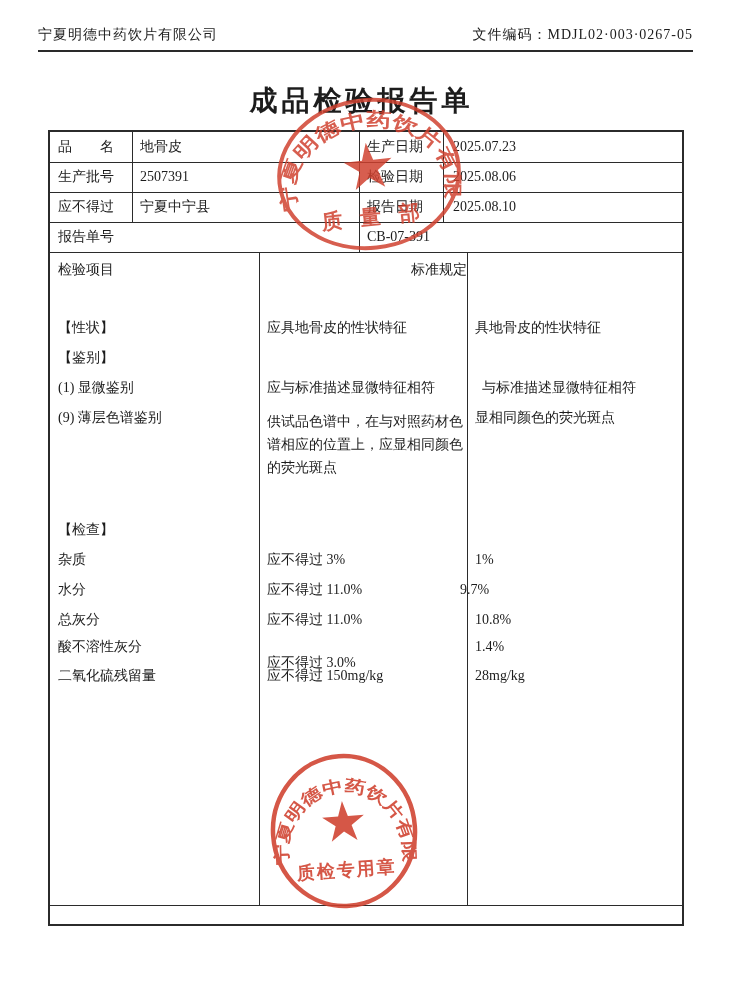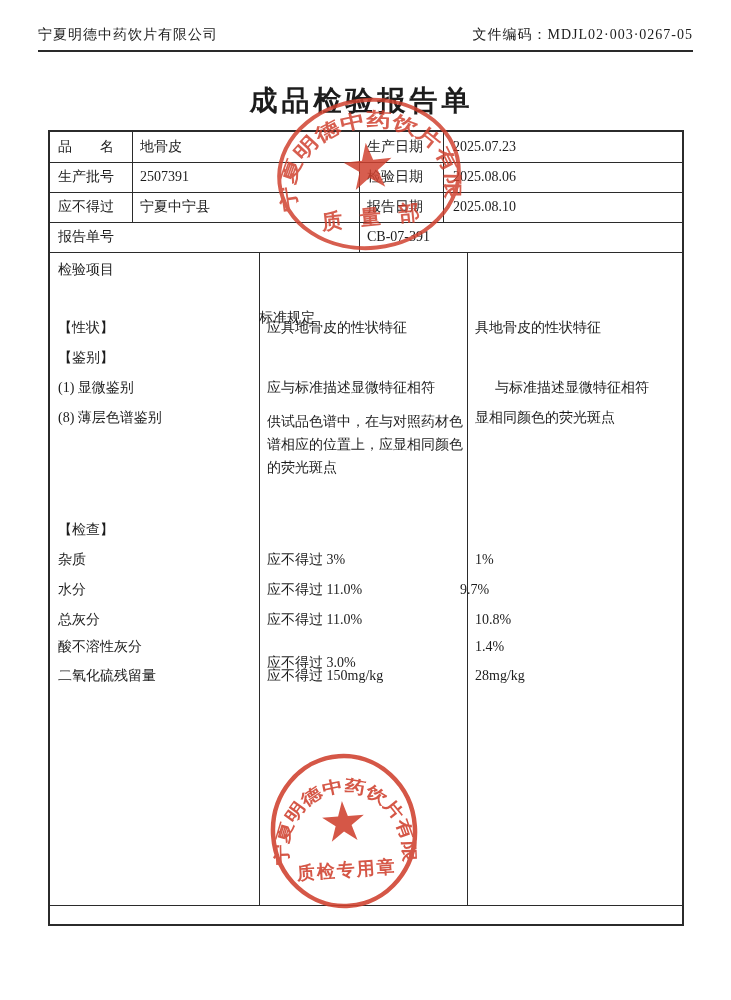--- a/index.html
+++ b/index.html
@@ -23,21 +23,21 @@
   }
   
   .tbl {
     position:absolute; left:48px; top:130px; width:636px; height:796px;
     border:2px solid #2b2b2b; font-size:14px;
   }
   .hline { position:absolute; left:0; right:0; border-top:1px solid #2b2b2b; }
   .vline { position:absolute; border-left:1px solid #2b2b2b; }
   .cell  { position:absolute; white-space:nowrap; line-height:16px; }
   .u     { text-underline-offset:4px; }
-  .ctr   { text-align:left;margin-top:48px; }
+  .ctr   { text-align:right; }
   .wrap  { white-space:normal; line-height:23px; }
   .bold  { font-weight:bold; }
   
   .stamp { position:absolute; pointer-events:none; }
   .stamp text { font-family:"Liberation Sans","DejaVu Sans",sans-serif; }
   
   .signrow { position:absolute; left:0; top:932px; width:731px; height:60px; font-size:15px; }
   .signlabel { position:absolute; top:4px; white-space:nowrap; }
   .sig { position:absolute; }
   .sig path { fill:none; stroke:#1f1f1f; stroke-width:2.4; stroke-linecap:round; stroke-linejoin:round; }
@@ -86,39 +86,39 @@
 
     <div class="cell" style="left:8px;  top:97px">报告单号</div>
     <div class="cell" style="left:317px;top:97px">CB-07-391</div>
 
     <div class="cell u" style="left:8px;   top:130px">检验项目</div>
     <div class="cell u ctr" style="left:209px; top:130px; width:208px">标准规定</div>
 
     <div class="cell" style="left:8px; top:188px">【性状】</div>
     <div class="cell" style="left:8px; top:218px">【鉴别】</div>
     <div class="cell" style="left:8px; top:248px">(1) 显微鉴别</div>
-    <div class="cell" style="left:8px; top:278px">(8) 薄层色谱鉴别</div>
+    <div class="cell" style="left:8px; top:278px">(9) 薄层色谱鉴别</div>
     <div class="cell" style="left:8px; top:390px">【检查】</div>
     <div class="cell" style="left:8px; top:420px">杂质</div>
     <div class="cell" style="left:8px; top:450px">水分</div>
     <div class="cell" style="left:8px; top:480px">总灰分</div>
     <div class="cell" style="left:8px; top:507px">酸不溶性灰分</div>
     <div class="cell" style="left:8px; top:536px">二氧化硫残留量</div>
 
     <div class="cell" style="left:217px; top:188px">应具地骨皮的性状特征</div>
     <div class="cell" style="left:217px; top:248px">应与标准描述显微特征相符</div>
     <div class="cell wrap" style="left:217px; top:278px; width:196px">供试品色谱中，在与对照药材色谱相应的位置上，应显相同颜色的荧光斑点</div>
     <div class="cell" style="left:217px; top:420px">应不得过 3%</div>
     <div class="cell" style="left:217px; top:450px">应不得过 11.0%</div>
     <div class="cell" style="left:217px; top:480px">应不得过 11.0%</div>
     <div class="cell" style="left:217px; top:523px">应不得过 3.0%</div>
     <div class="cell" style="left:217px; top:536px">应不得过 150mg/kg</div>
 
     <div class="cell" style="left:425px; top:188px">具地骨皮的性状特征</div>
-    <div class="cell" style="left:445px; top:248px">与标准描述显微特征相符</div>
+    <div class="cell" style="left:432px; top:248px">与标准描述显微特征相符</div>
     <div class="cell" style="left:425px; top:278px">显相同颜色的荧光斑点</div>
     <div class="cell" style="left:425px; top:420px">1%</div>
     <div class="cell" style="left:410px; top:450px">9.7%</div>
     <div class="cell" style="left:425px; top:480px">10.8%</div>
     <div class="cell" style="left:425px; top:507px">1.4%</div>
     <div class="cell" style="left:425px; top:536px">28mg/kg</div>
 
   </div>
 
   <svg class="stamp" style="left:269px; top:89px; transform:rotate(-6deg); opacity:.84" width="200" height="170" viewBox="-100 -85 200 170">

